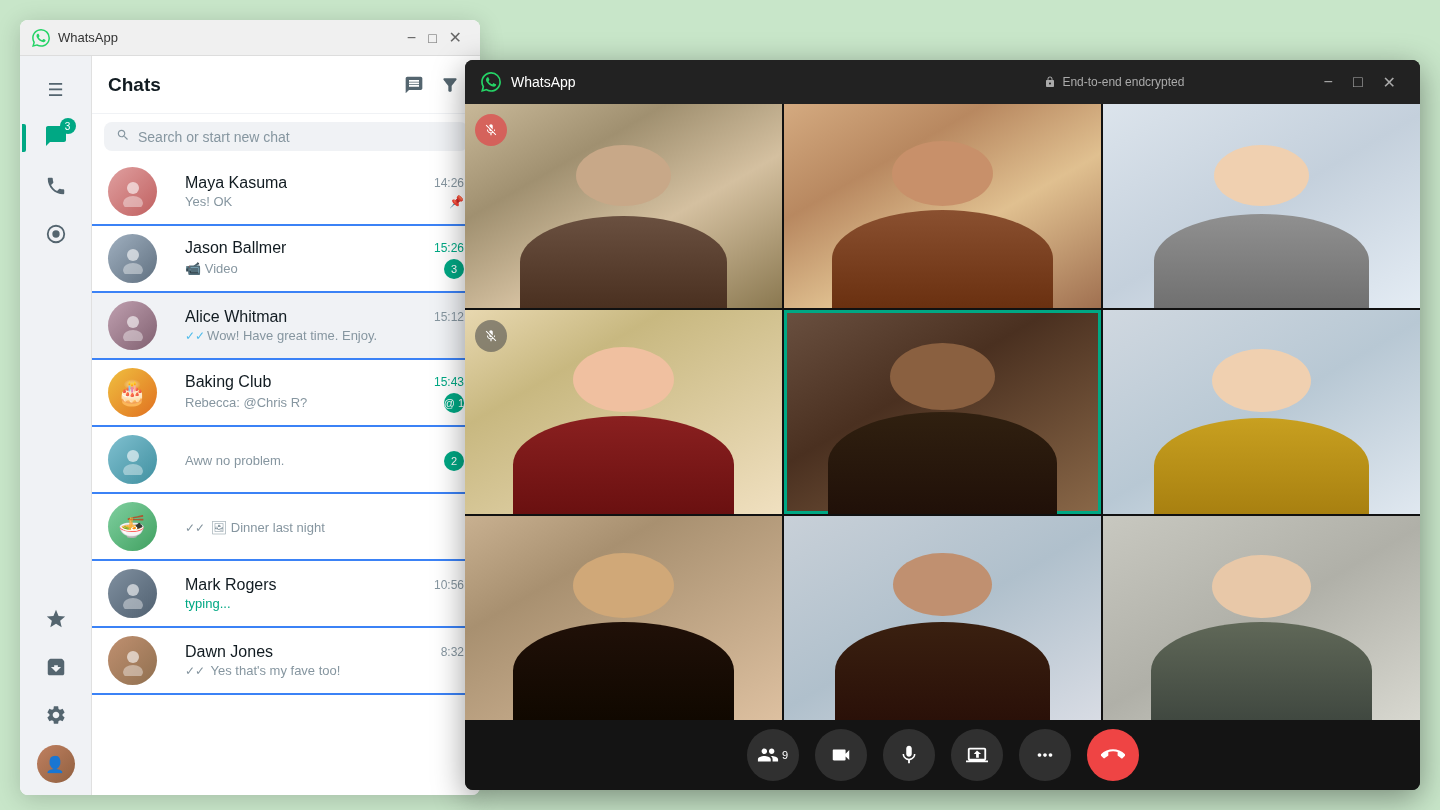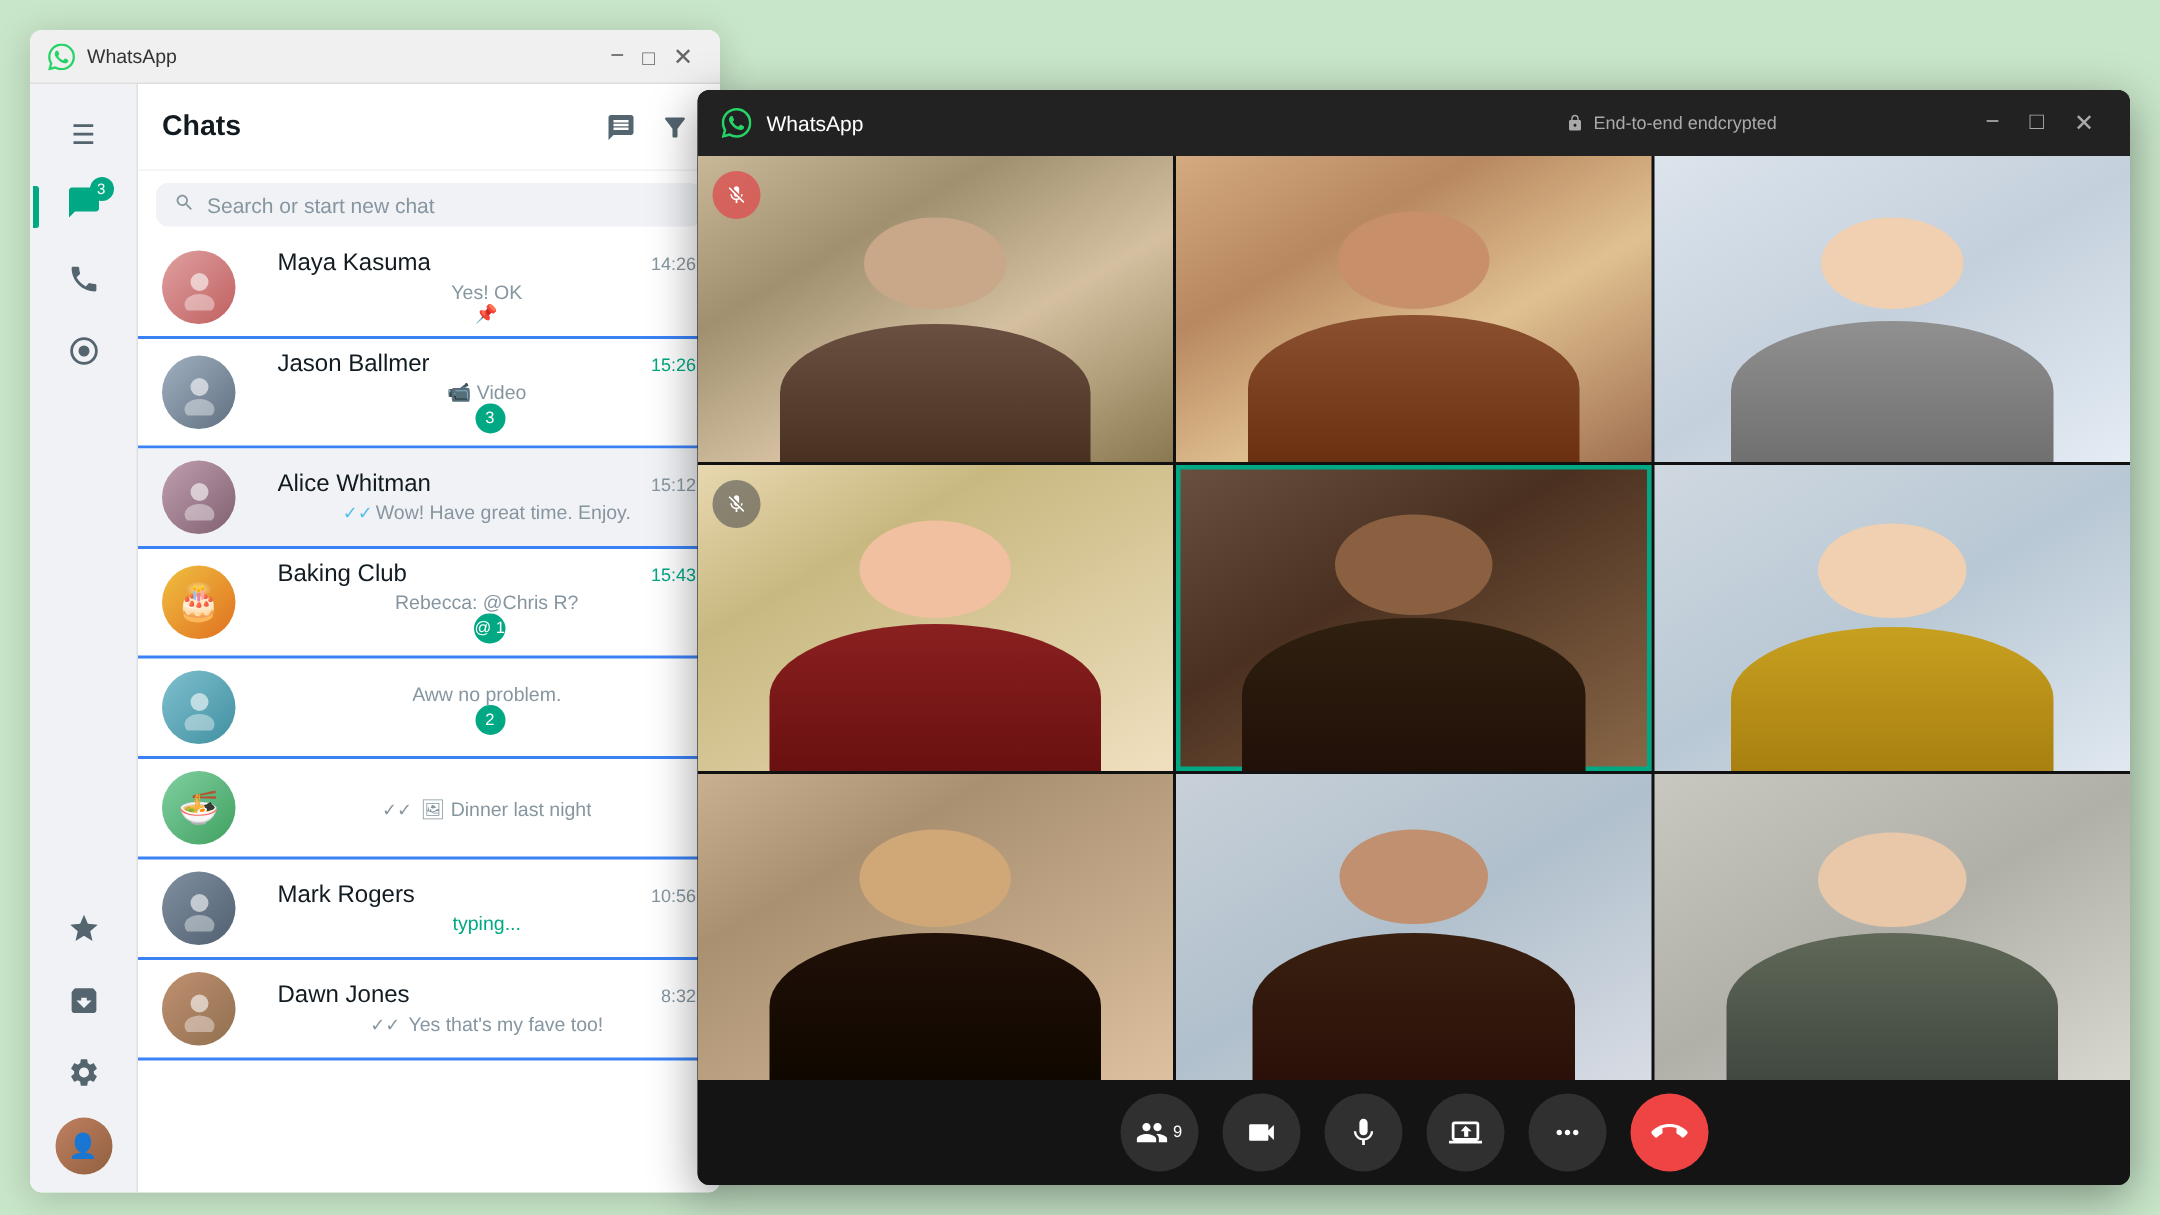--- a/index.html
+++ b/index.html
@@ -229,21 +229,20 @@
       font-size: 12px;
       color: #8696a0;
       flex-shrink: 0;
     }
     .chat-time.unread { color: #00a884; }
     .chat-preview-row {
       display: flex;
       justify-content: space-between;
       align-items: center;
       margin-top: 2px;
-      flex-direction: column;
     }
     .chat-preview {
       font-size: 13px;
       color: #8696a0;
       white-space: nowrap;
       overflow: hidden;
       text-overflow: ellipsis;
       flex: 1;
     }
     .chat-preview.typing { color: #00a884; }

